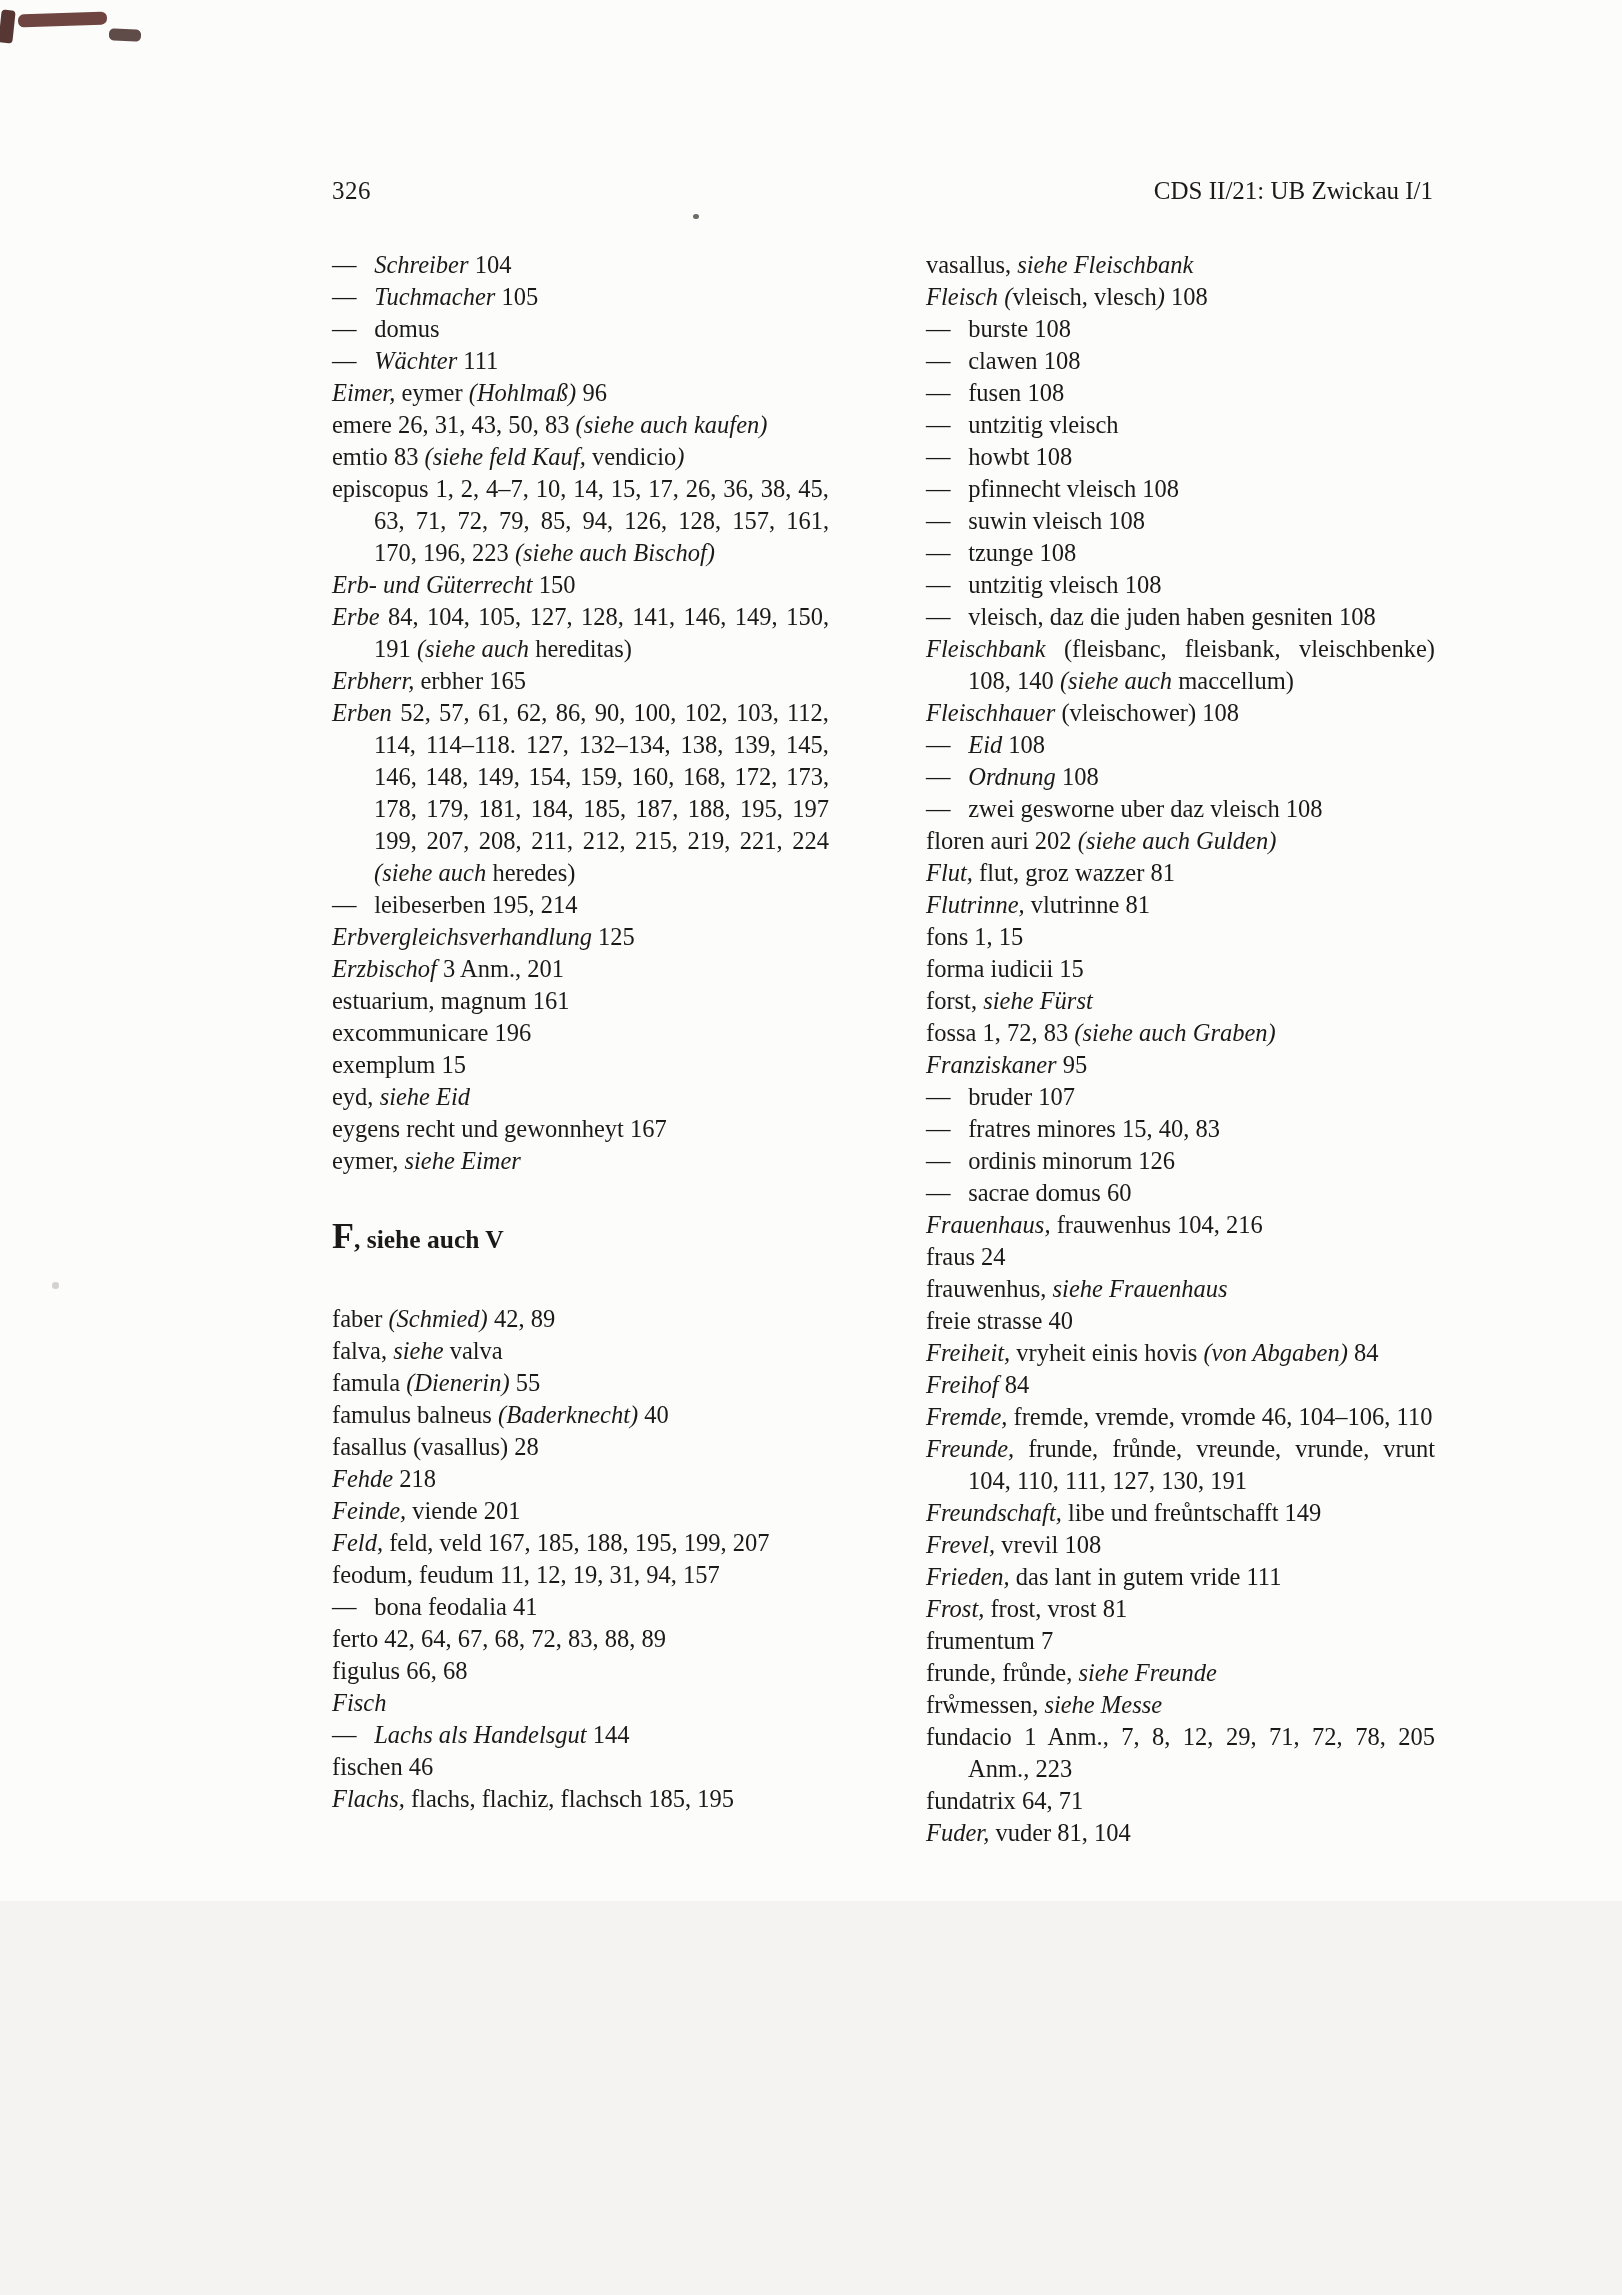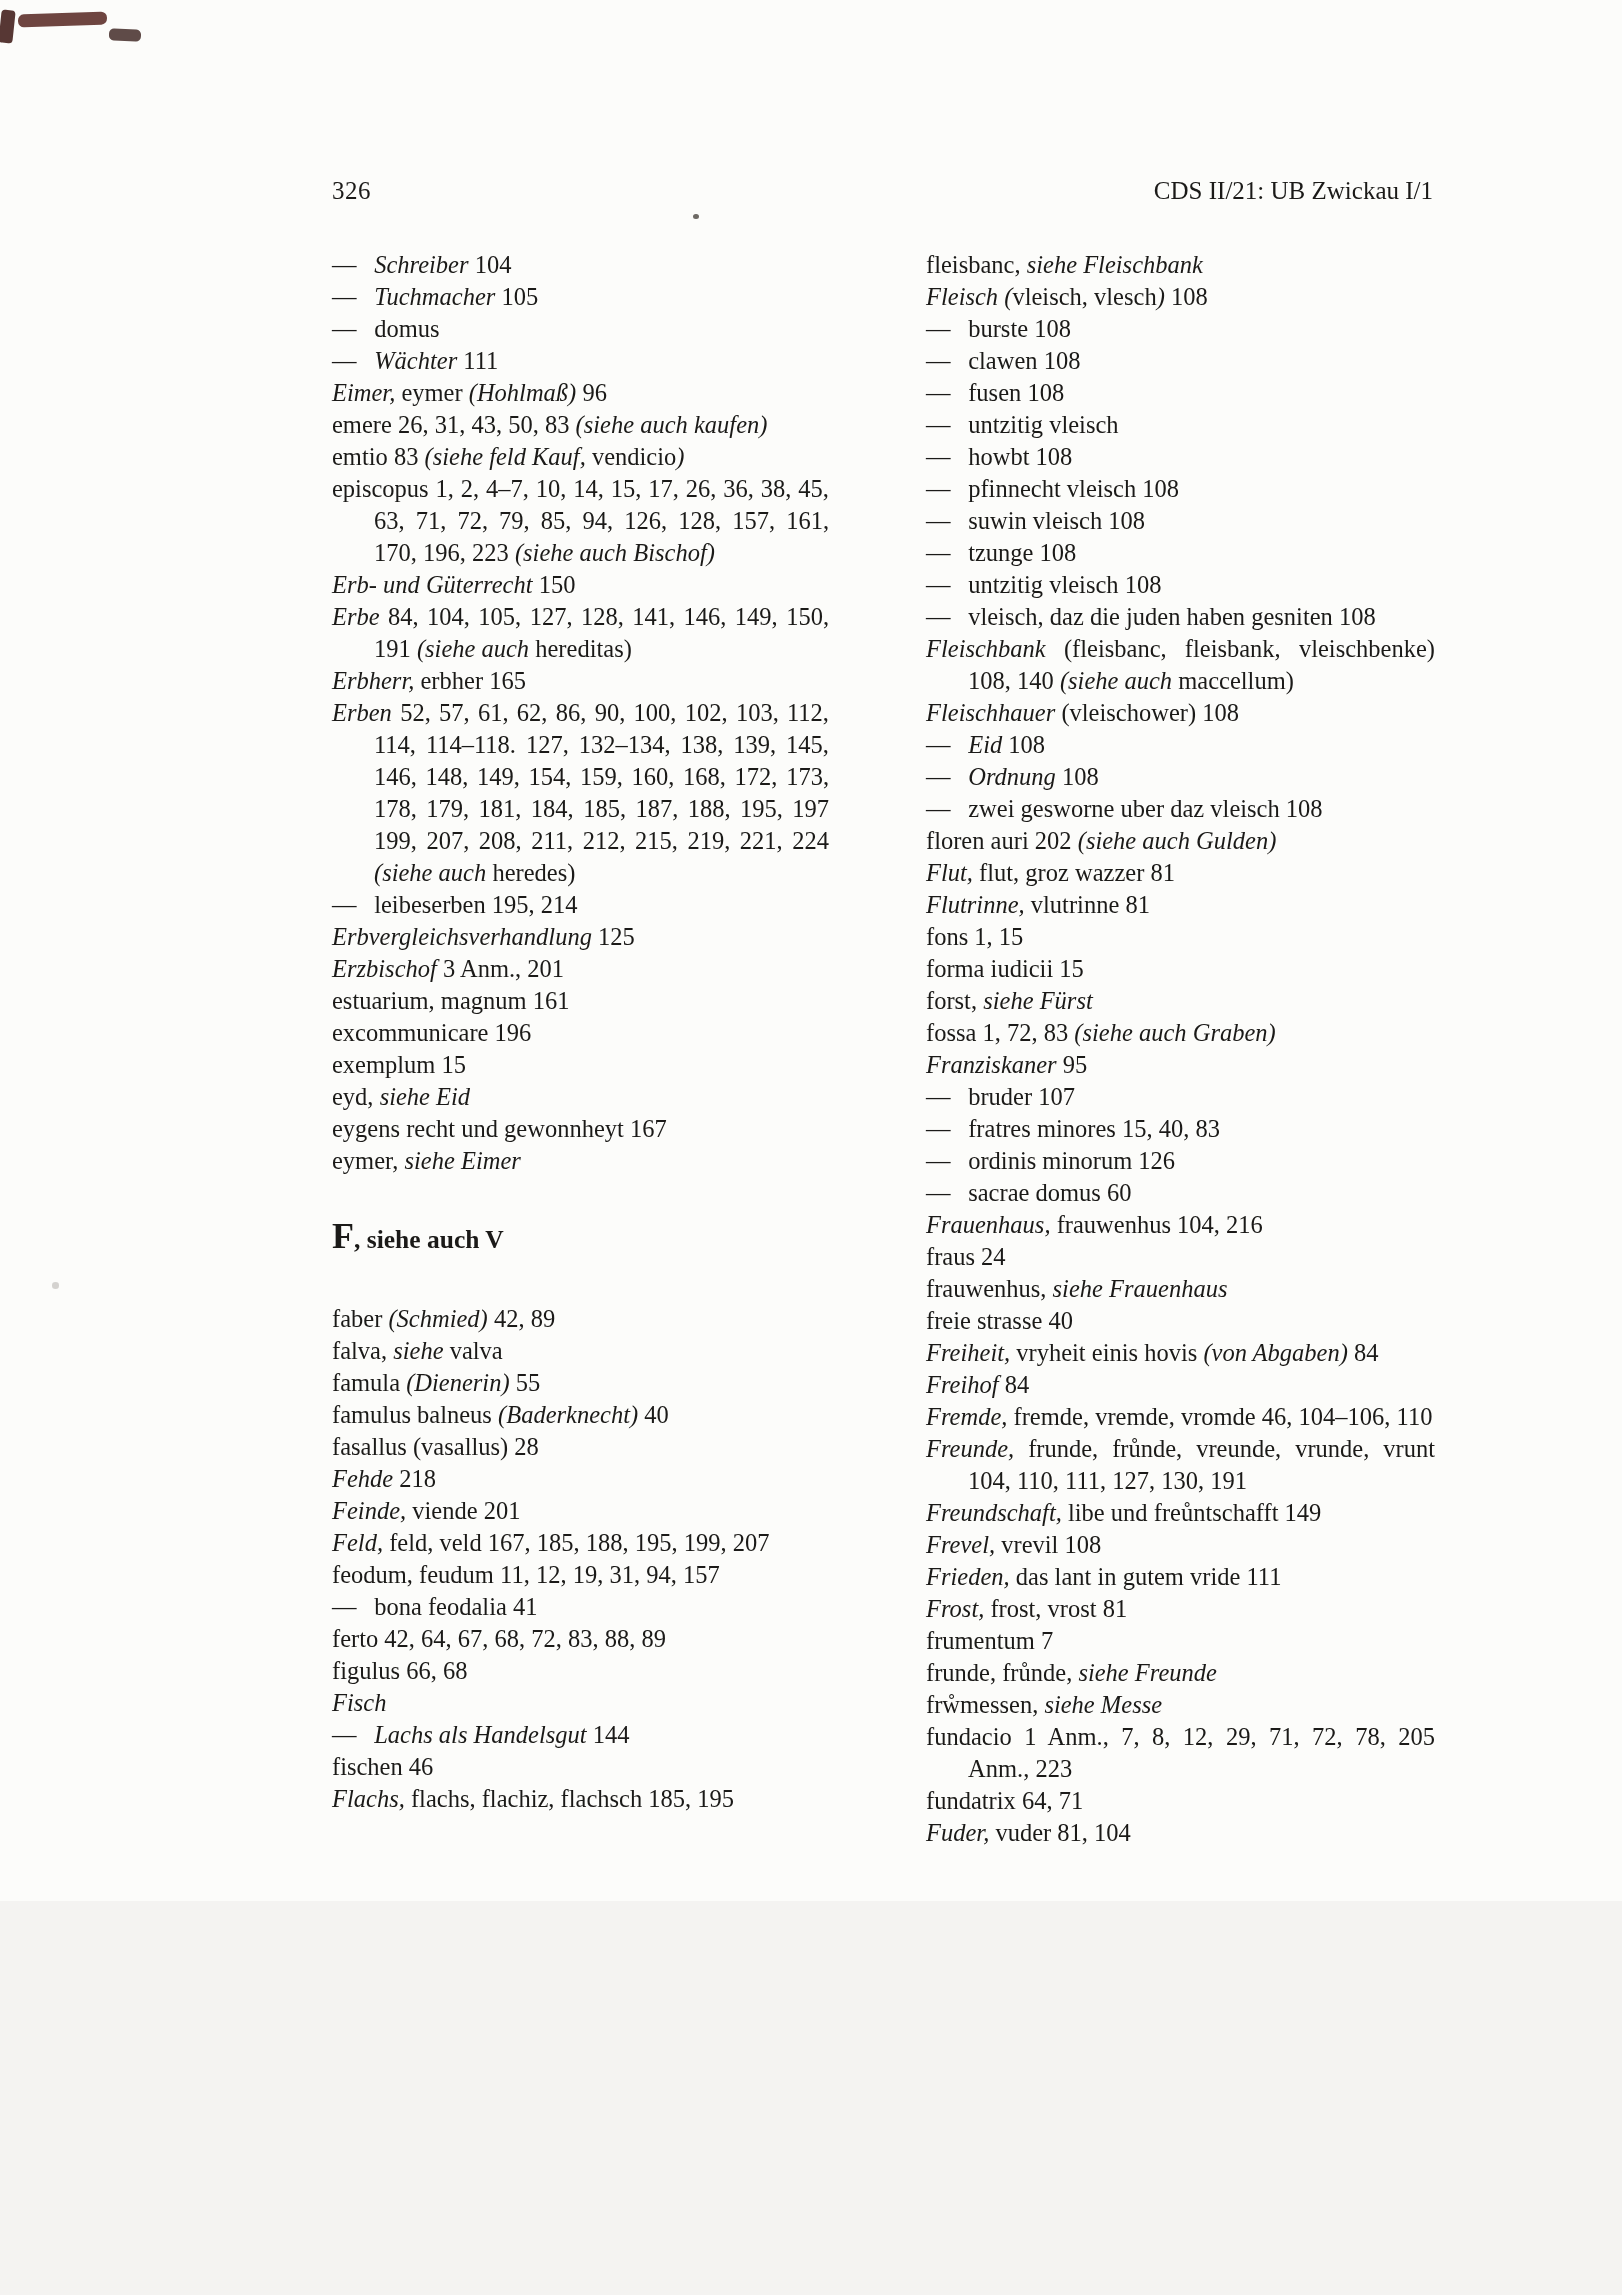--- a/index.html
+++ b/index.html
@@ -119,21 +119,21 @@
         <div class="entry"><span class="rm">figulus 66, 68</span></div>
         <div class="entry"><span class="it">Fisch</span></div>
         <div class="entry"><span class="dash">—</span><span class="it">Lachs als Handelsgut</span><span class="rm"> 144</span></div>
         <div class="entry"><span class="rm">fischen 46</span></div>
         <div class="entry"><span class="it">Flachs,</span><span class="rm"> flachs, flachiz, flachsch 185, 195</span></div>
       </div>
   </div>
 
   <div class="col col-right">
     <div id="right-entries">
-        <div class="entry"><span class="rm">fleisbanc, </span><span class="it">siehe Fleischbank</span></div>
+        <div class="entry"><span class="rm">vasallus, </span><span class="it">siehe Fleischbank</span></div>
         <div class="entry"><span class="it">Fleisch (</span><span class="rm">vleisch, vlesch</span><span class="it">)</span><span class="rm">  108</span></div>
         <div class="entry"><span class="dash">—</span><span class="rm">burste 108</span></div>
         <div class="entry"><span class="dash">—</span><span class="rm">clawen 108</span></div>
         <div class="entry"><span class="dash">—</span><span class="rm">fusen 108</span></div>
         <div class="entry"><span class="dash">—</span><span class="rm">untzitig vleisch</span></div>
         <div class="entry"><span class="dash">—</span><span class="rm">howbt 108</span></div>
         <div class="entry"><span class="dash">—</span><span class="rm">pfinnecht vleisch 108</span></div>
         <div class="entry"><span class="dash">—</span><span class="rm">suwin vleisch 108</span></div>
         <div class="entry"><span class="dash">—</span><span class="rm">tzunge 108</span></div>
         <div class="entry"><span class="dash">—</span><span class="rm">untzitig vleisch 108</span></div>

